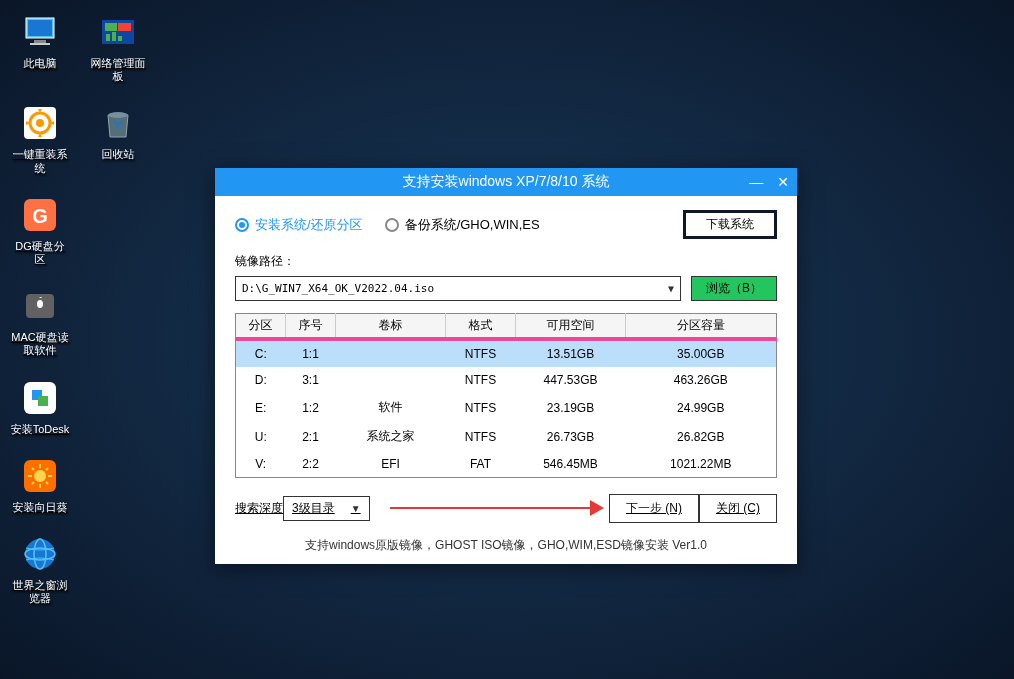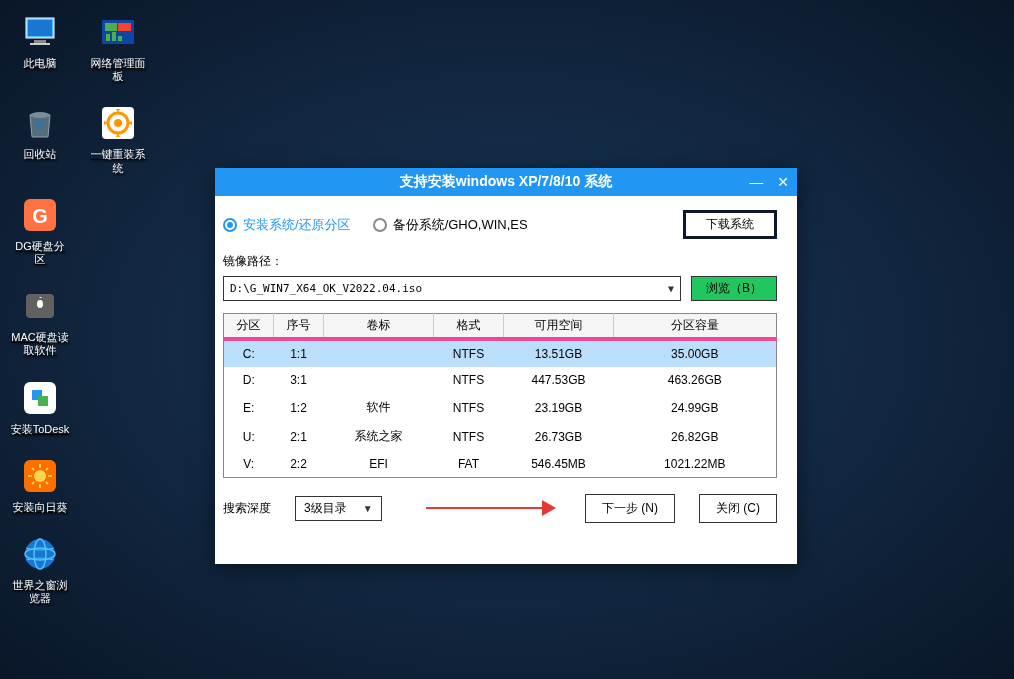--- a/index.html
+++ b/index.html
@@ -52,36 +52,35 @@
       display: flex;
       align-items: center;
       position: relative;
     }
     .titlebar-text {
       color: #fff;
       font-size: 14px;
       position: absolute;
       left: 50%;
       transform: translateX(-50%);
-      font-weight: bold;
     }
     .titlebar-controls {
       position: absolute;
       right: 8px;
       display: flex;
       gap: 14px;
       align-items: center;
     }
     .titlebar-btn {
       color: #fff;
       cursor: pointer;
       font-size: 14px;
       line-height: 1;
     }
-    .content { padding: 14px 20px 10px 8px; }
+    .content { padding: 14px 20px 10px 20px; }
     .radio-row {
       display: flex;
       align-items: center;
       gap: 22px;
       margin-bottom: 14px;
     }
     .radio-opt {
       display: flex;
       align-items: center;
       gap: 6px;
@@ -160,21 +159,22 @@
     .partition-table th:last-child { border-right: none; }
     .partition-table td {
       padding: 6px;
       text-align: center;
     }
     .partition-table tr.selected-row { background: #bbdefb; }
     .bottom-row {
       margin-top: 16px;
       display: flex;
       align-items: center;
-      gap: 24px;
+      gap: 0;
+      text-decoration: underline;
     }
     .depth-label { font-size: 12px; }
     .depth-select {
       border: 1px solid #333;
       padding: 3px 8px;
       font-size: 12px;
       display: flex;
       align-items: center;
       gap: 16px;
       cursor: pointer;
@@ -244,37 +244,37 @@
               <rect x="20" y="24" width="4" height="5" fill="#4caf50"></rect>
             </svg>
         </div>
         <span class="icon-label">网络管理面板</span>
       </div>
     </div>
     <div class="icon-row">
       <div class="desktop-icon">
         <div class="icon-img">
           <svg width="40" height="40" viewBox="0 0 40 40">
-              <path d="M10 12 L30 12 L28 34 L12 34 Z" fill="#546e7a" stroke="#90a4ae"></path>
-              <ellipse cx="20" cy="12" rx="10" ry="3" fill="#78909c"></ellipse>
-              <path d="M16 18 Q20 24 24 18 M20 26 L20 20" stroke="#1976d2" stroke-width="2" fill="none"></path>
-            </svg>
-        </div>
-        <span class="icon-label">回收站</span>
-      </div>
-      <div class="desktop-icon">
-        <div class="icon-img">
-          <svg width="40" height="40" viewBox="0 0 40 40">
               <rect x="4" y="4" width="32" height="32" rx="4" fill="#fff"></rect>
               <circle cx="20" cy="20" r="10" fill="none" stroke="#ff9800" stroke-width="3"></circle>
               <circle cx="20" cy="20" r="4" fill="#ff9800"></circle>
               <path d="M20 10 L22 6 L18 6 Z M30 20 L34 18 L34 22 Z M20 30 L18 34 L22 34 Z M10 20 L6 22 L6 18 Z" fill="#ff9800"></path>
             </svg>
         </div>
         <span class="icon-label">一键重装系统</span>
+      </div>
+      <div class="desktop-icon">
+        <div class="icon-img">
+          <svg width="40" height="40" viewBox="0 0 40 40">
+              <path d="M10 12 L30 12 L28 34 L12 34 Z" fill="#546e7a" stroke="#90a4ae"></path>
+              <ellipse cx="20" cy="12" rx="10" ry="3" fill="#78909c"></ellipse>
+              <path d="M16 18 Q20 24 24 18 M20 26 L20 20" stroke="#1976d2" stroke-width="2" fill="none"></path>
+            </svg>
+        </div>
+        <span class="icon-label">回收站</span>
       </div>
     </div>
     <div class="desktop-icon">
       <div class="icon-img">
         <svg width="40" height="40" viewBox="0 0 40 40">
             <rect x="4" y="4" width="32" height="32" rx="6" fill="#ff7043"></rect>
             <text x="20" y="28" font-size="20" fill="#fff" text-anchor="middle" font-weight="bold">G</text>
           </svg>
       </div>
       <span class="icon-label">DG硬盘分区</span>
@@ -419,14 +419,15 @@
         <span>3级目录</span>
         <span class="dropdown-arrow">▼</span>
       </div>
       <div class="arrow-annotation">
         <div class="arrow-line"></div>
         <div class="arrow-head"></div>
       </div>
       <div class="action-btn">下一步 (N)</div>
       <div class="action-btn">关闭 (C)</div>
     </div>
+    <div class="footer-text">支持windows原版镜像，GHOST ISO镜像，GHO,WIM,ESD镜像安装 Ver1.0</div>
   </div>
 </div>
 
 </body></html>

